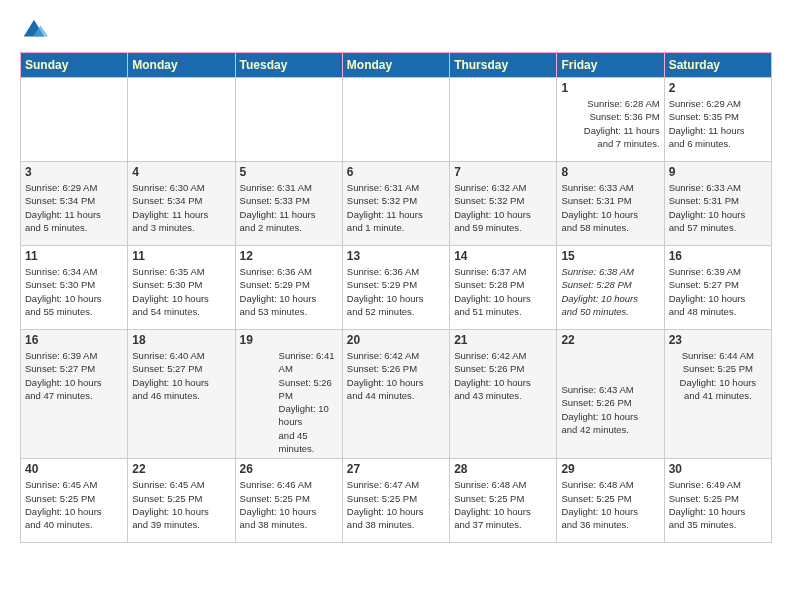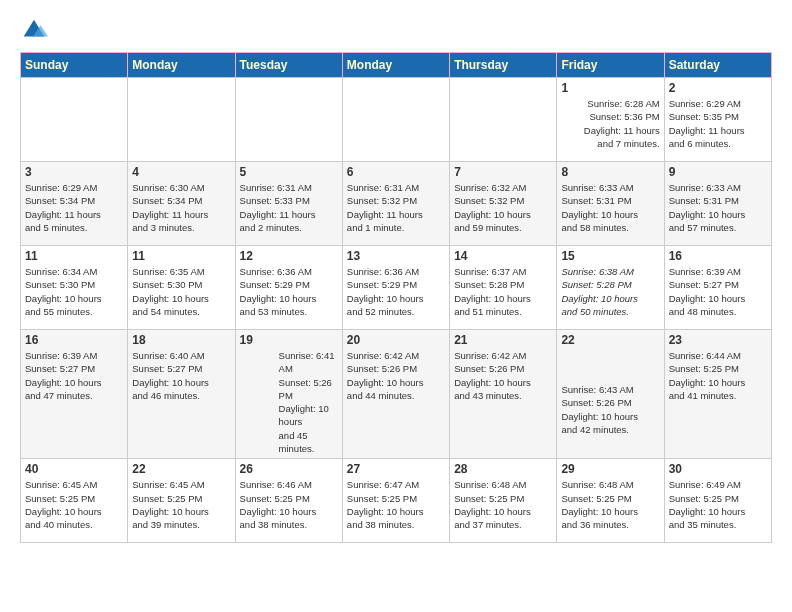--- a/index.html
+++ b/index.html
@@ -284,21 +284,21 @@
           </td>
           <td>
             <span class="day-num">22</span>
             <div class="day-info" style="white-space: pre-line; margin-top: 36px;">Sunrise: 6:43 AM
 Sunset: 5:26 PM
 Daylight: 10 hours
 and 42 minutes.</div>
           </td>
           <td>
             <span class="day-num">23</span>
-            <div class="day-info" style="white-space: pre-line;">Sunrise: 6:44 AM
+            <div class="day-info" style="white-space: pre-line; text-align: center;">Sunrise: 6:44 AM
 Sunset: 5:25 PM
 Daylight: 10 hours
 and 41 minutes.</div>
           </td>
         </tr>
         <tr>
           <td>
             <span class="day-num">40</span>
             <div class="day-info" style="white-space: pre-line;">Sunrise: 6:45 AM
 Sunset: 5:25 PM

